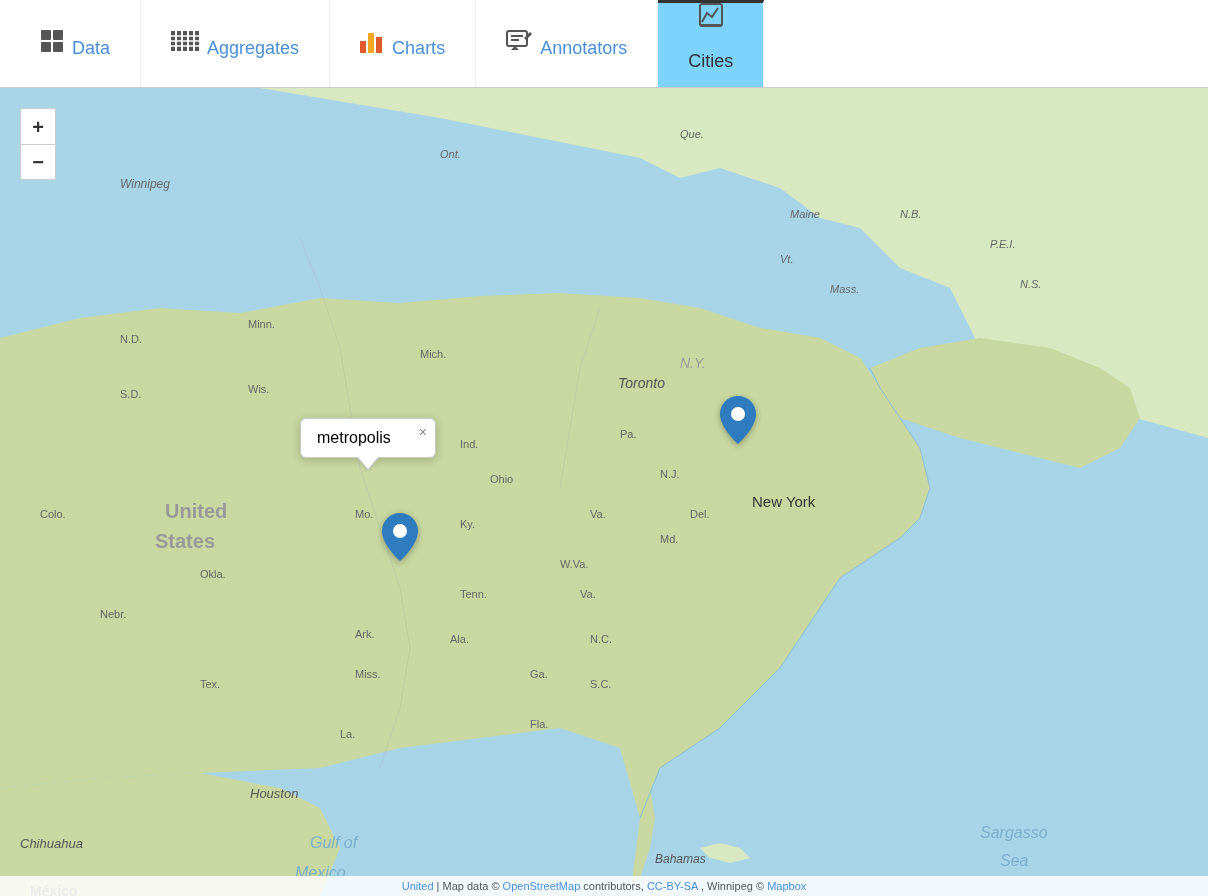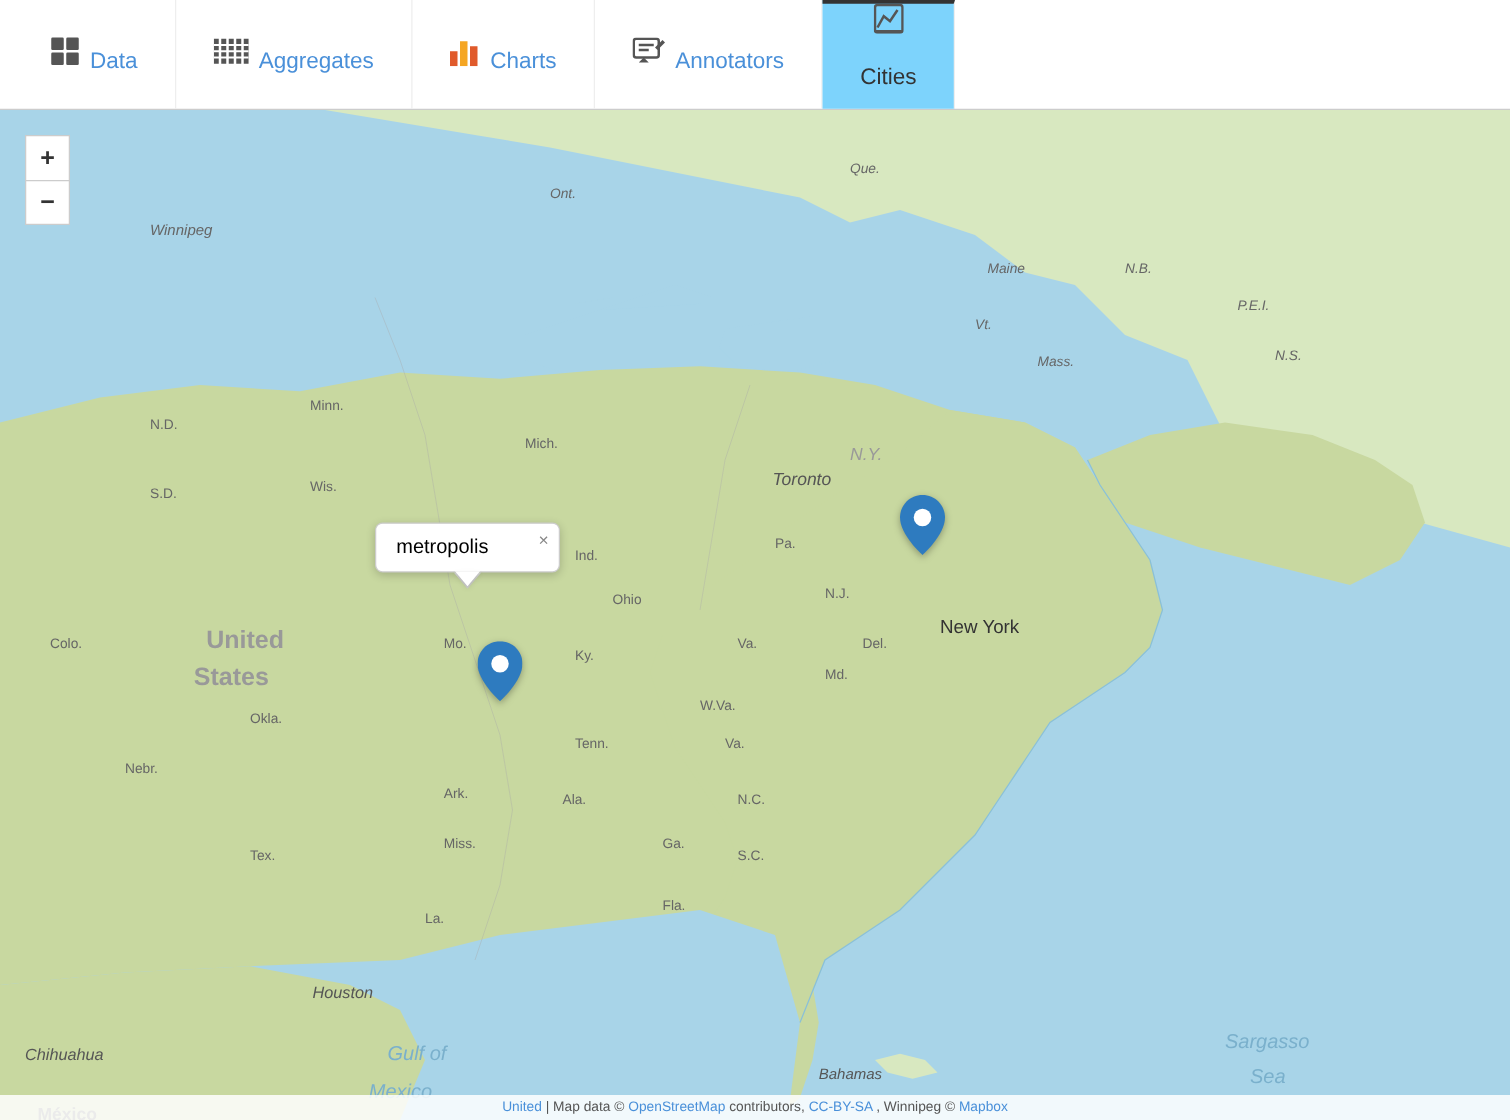--- a/index.html
+++ b/index.html
@@ -329,21 +329,21 @@
     <path d="M 870 280 L 880 300 L 900 330 L 920 360 L 930 400 L 920 430 L 900 450 L 870 470 L 840 490 L 820 520 L 800 550 L 780 580 L 750 610 L 720 640 L 690 660 L 660 680 L 640 730" stroke="#8ac0d8" stroke-width="1" fill="none"></path>
   </svg>
 
   
   <div class="map-controls">
     <button class="map-btn">+</button>
     <button class="map-btn">−</button>
   </div>
 
   
-  <div class="map-popup" style="left: 300px; top: 330px; width: 148px;">
+  <div class="map-popup" style="left: 300px; top: 330px; width: 136px;">
     <span>metropolis</span>
     <span class="popup-close">×</span>
   </div>
 
   
   <div class="map-pin" style="left: 400px; top: 425px;">
     <svg viewBox="0 0 36 48" xmlns="http://www.w3.org/2000/svg">
       <path d="M18 0 C8 0 0 8 0 18 C0 32 18 48 18 48 C18 48 36 32 36 18 C36 8 28 0 18 0 Z" fill="#2e7bbf"></path>
       <circle cx="18" cy="18" r="7" fill="white"></circle>
     </svg>

